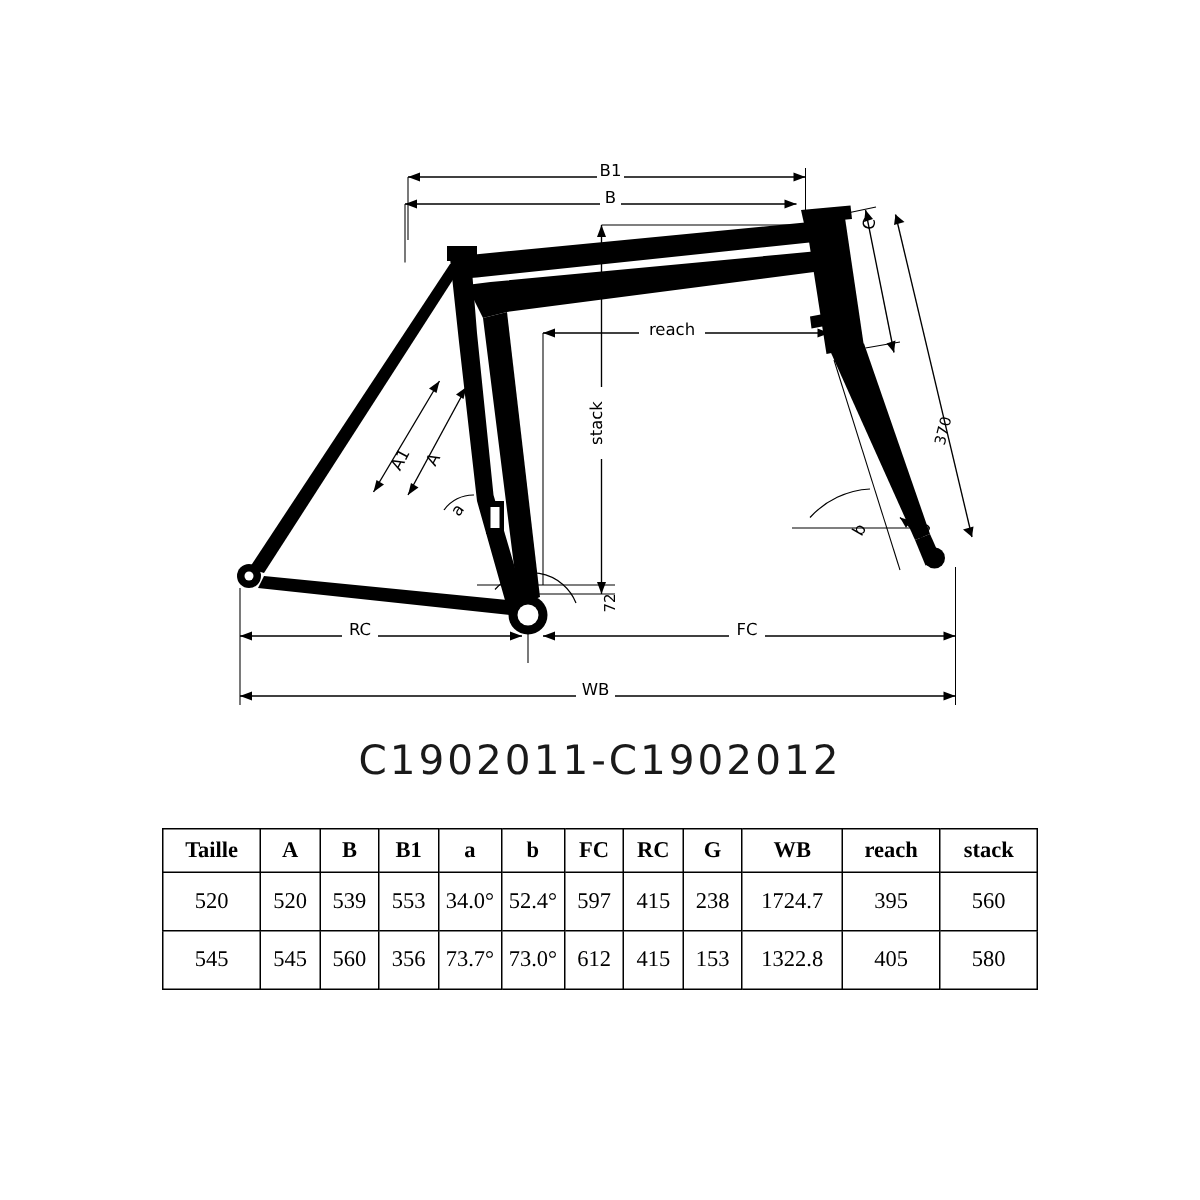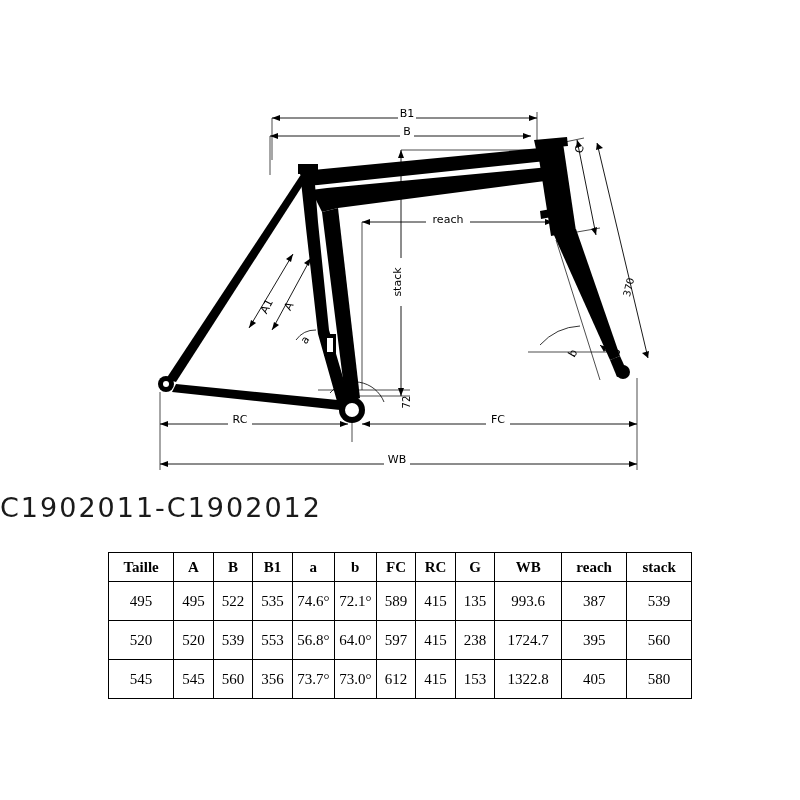--- a/index.html
+++ b/index.html
@@ -38,21 +38,21 @@
   .dim-text-small {
     font-family: "DejaVu Sans", sans-serif;
     font-size: 10px;
     fill: #000;
   }
   #model-title {
     position: absolute;
     left: 0;
     top: 492px;
     width: 800px;
-    text-align: left;
+    text-align: center;
     font-family: "DejaVu Sans", sans-serif;
     font-size: 27px;
     letter-spacing: 2px;
     color: #1a1a1a;
   }
   #spec-table-wrap {
     position: absolute;
     left: 108px;
     top: 552px;
     width: 584px;
@@ -253,40 +253,26 @@
           <th class="narrow">FC</th>
           <th class="narrow">RC</th>
           <th class="narrow">G</th>
           <th class="wide">WB</th>
           <th class="wide">reach</th>
           <th class="wide">stack</th>
         </tr>
       </thead>
       <tbody>
         <tr>
-          <td class="wide">495</td>
-          <td class="narrow">495</td>
-          <td class="narrow">522</td>
-          <td class="narrow">535</td>
-          <td class="narrow">74.6°</td>
-          <td class="narrow">72.1°</td>
-          <td class="narrow">589</td>
-          <td class="narrow">415</td>
-          <td class="narrow">135</td>
-          <td class="wide">993.6</td>
-          <td class="wide">387</td>
-          <td class="wide">539</td>
-        </tr>
-        <tr>
           <td class="wide">520</td>
           <td class="narrow">520</td>
           <td class="narrow">539</td>
           <td class="narrow">553</td>
-          <td class="narrow">56.8°</td>
-          <td class="narrow">64.0°</td>
+          <td class="narrow">34.0°</td>
+          <td class="narrow">52.4°</td>
           <td class="narrow">597</td>
           <td class="narrow">415</td>
           <td class="narrow">238</td>
           <td class="wide">1724.7</td>
           <td class="wide">395</td>
           <td class="wide">560</td>
         </tr>
         <tr>
           <td class="wide">545</td>
           <td class="narrow">545</td>

